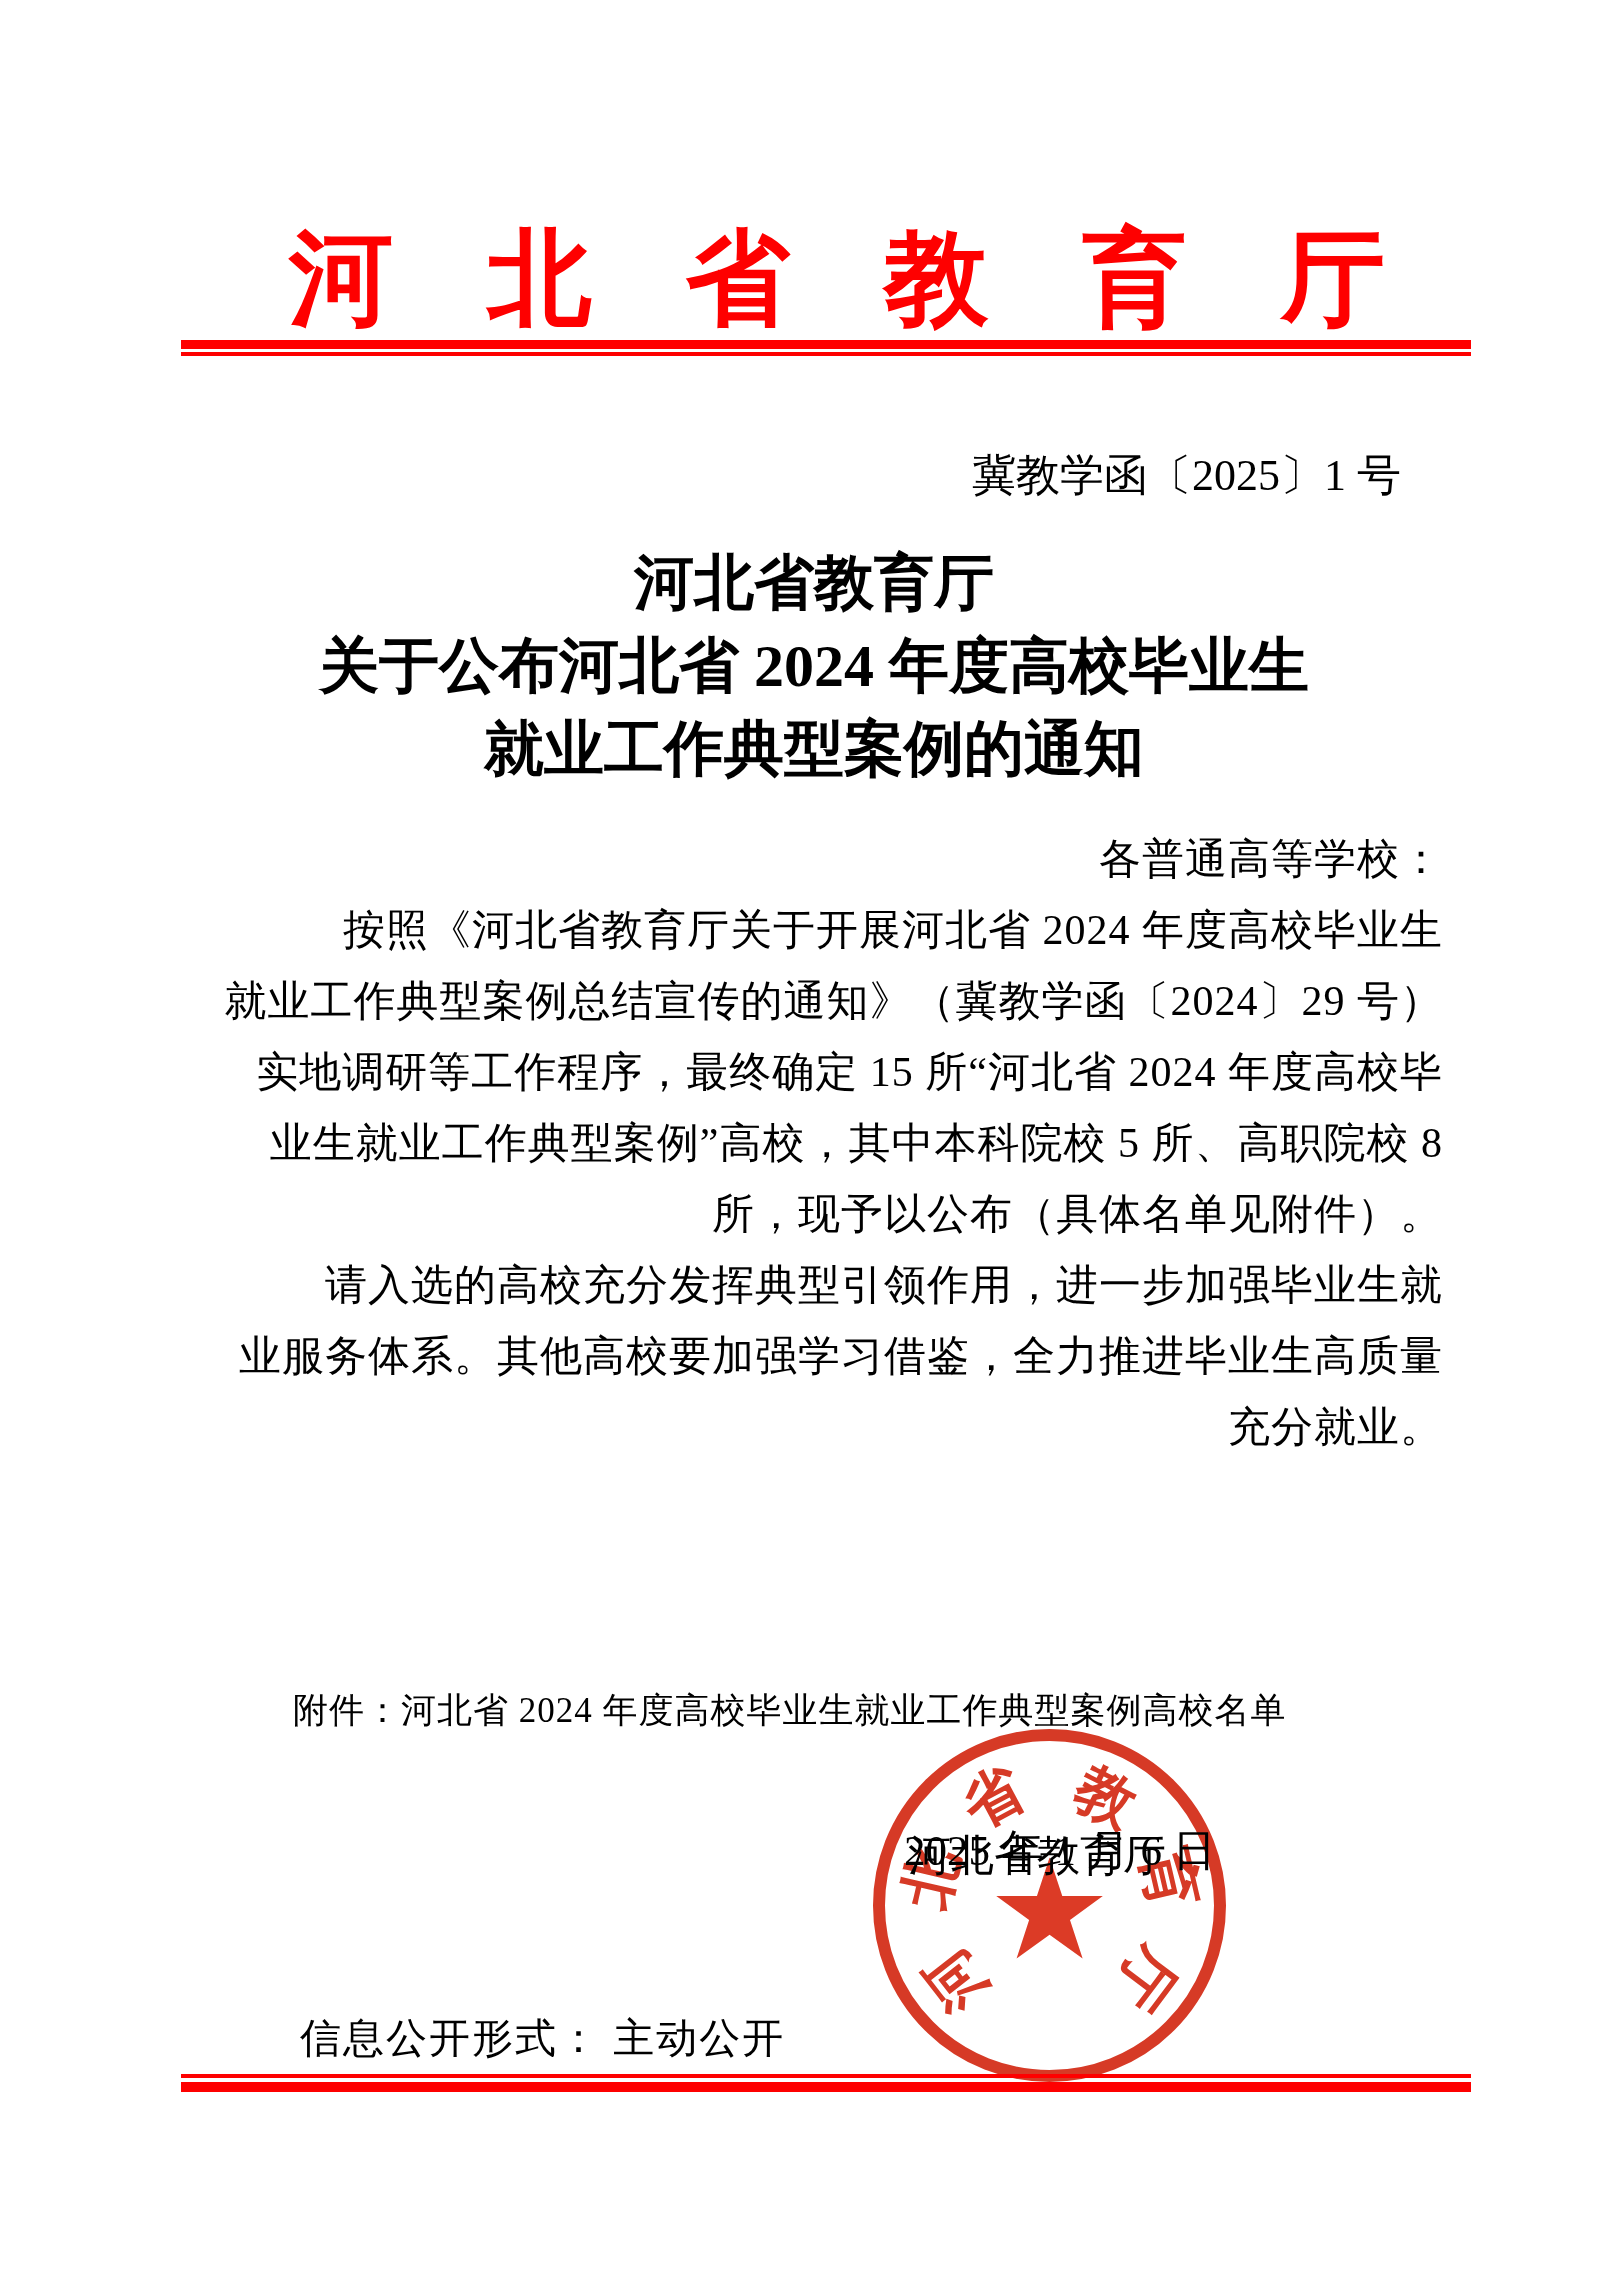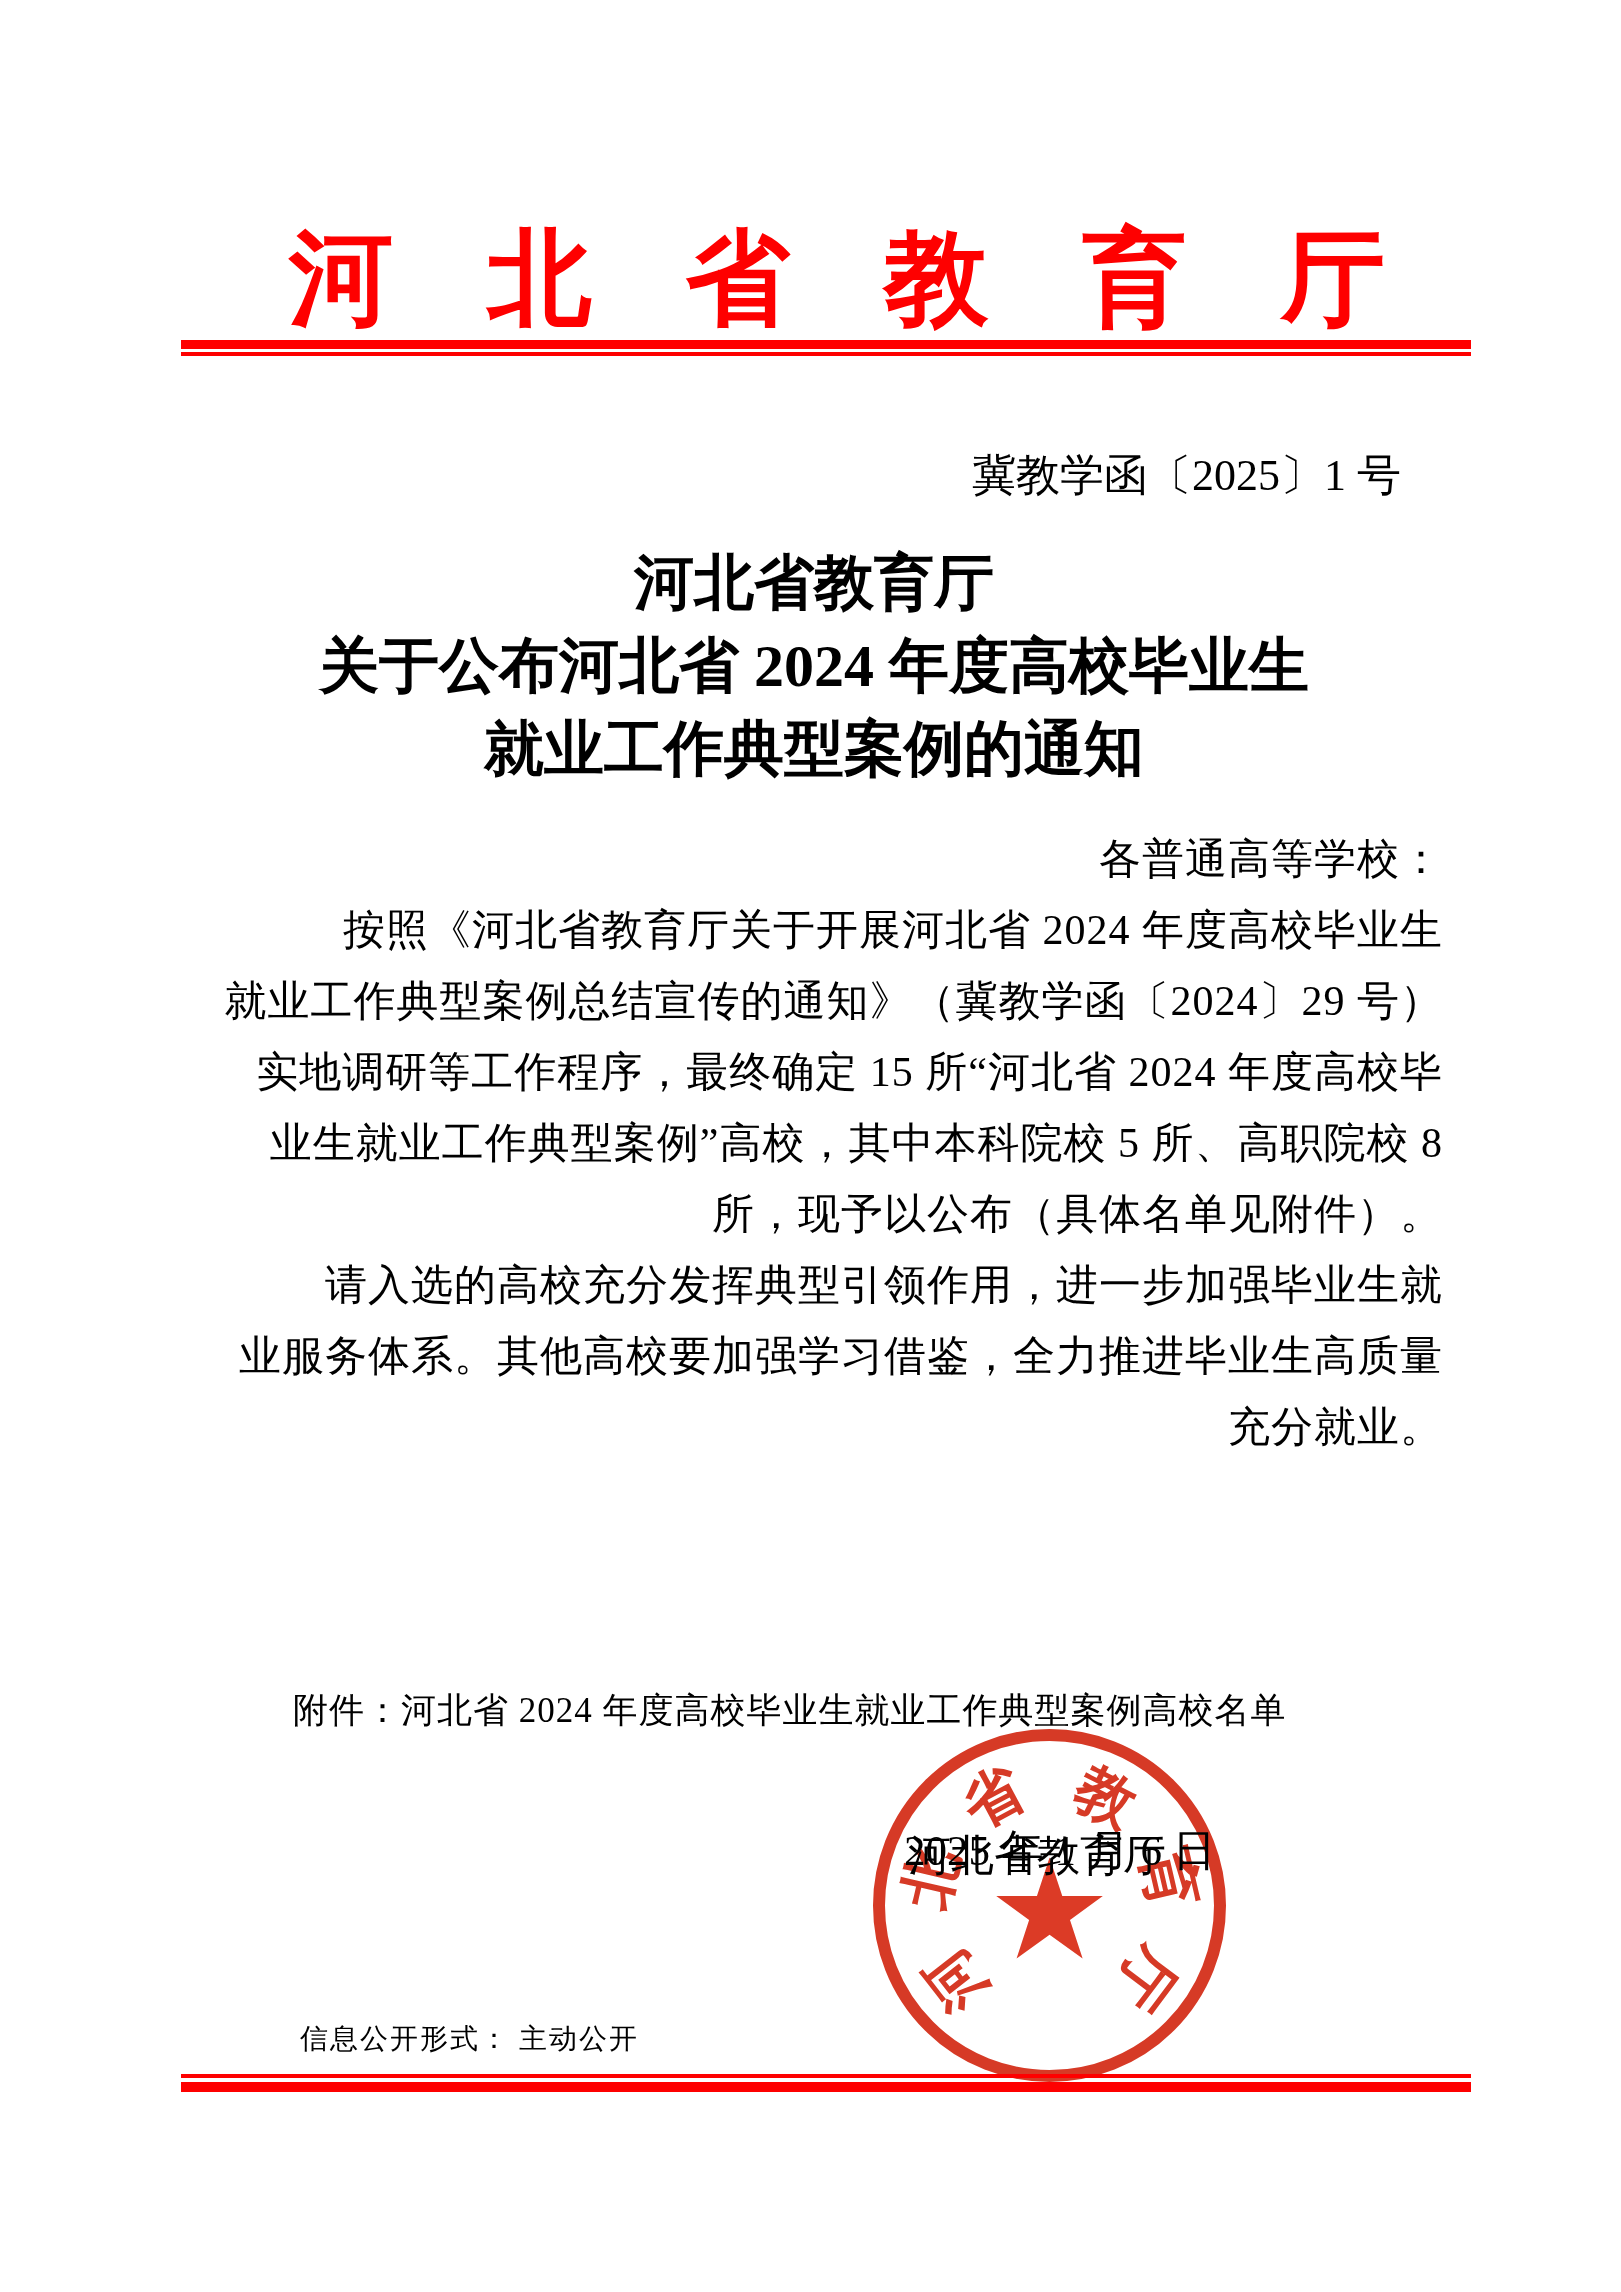--- a/index.html
+++ b/index.html
@@ -73,21 +73,21 @@
   .seal .rc1{transform:translate(-50%,-50%) rotate(-128deg) translateY(-120px);}
   .seal .rc2{transform:translate(-50%,-50%) rotate(-77deg)  translateY(-122px);}
   .seal .rc3{transform:translate(-50%,-50%) rotate(-28deg)  translateY(-122px);}
   .seal .rc4{transform:translate(-50%,-50%) rotate(27deg)   translateY(-122px);}
   .seal .rc5{transform:translate(-50%,-50%) rotate(77deg)   translateY(-122px);}
   .seal .rc6{transform:translate(-50%,-50%) rotate(127deg)  translateY(-120px);}
 
   
   .footer-disclosure{
     position:absolute;left:300px;top:2011px;
-    font-size:28px;line-height:55px;letter-spacing:2px;white-space:nowrap;text-align:center;
+    font-size:41px;line-height:55px;letter-spacing:2px;white-space:nowrap;text-align:center;
   }
   .bottom-rule{position:absolute;left:181px;top:2074px;width:1290px;}
   .bottom-rule .bar-thin{height:3.9px;background:#fe0000;}
   .bottom-rule .bar-gap{height:3.9px;}
   .bottom-rule .bar-thick{height:9.8px;background:#fe0000;}
 </style>
 </head>
 <body>
 
 <div class="page">

